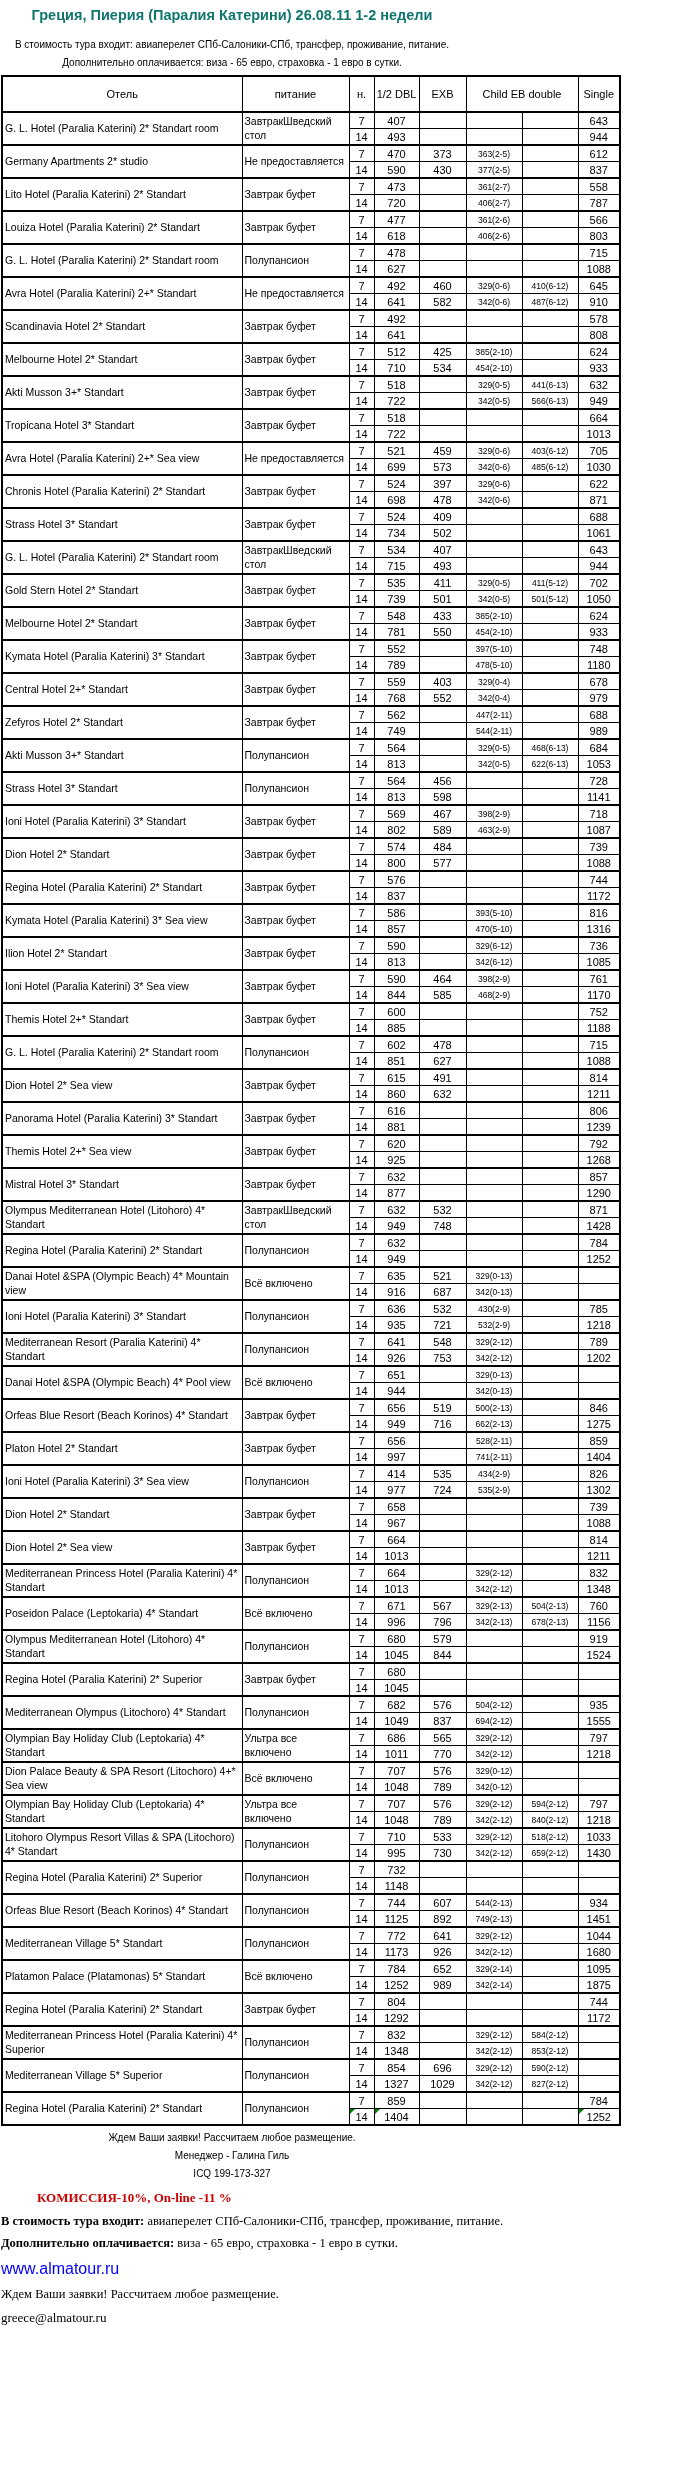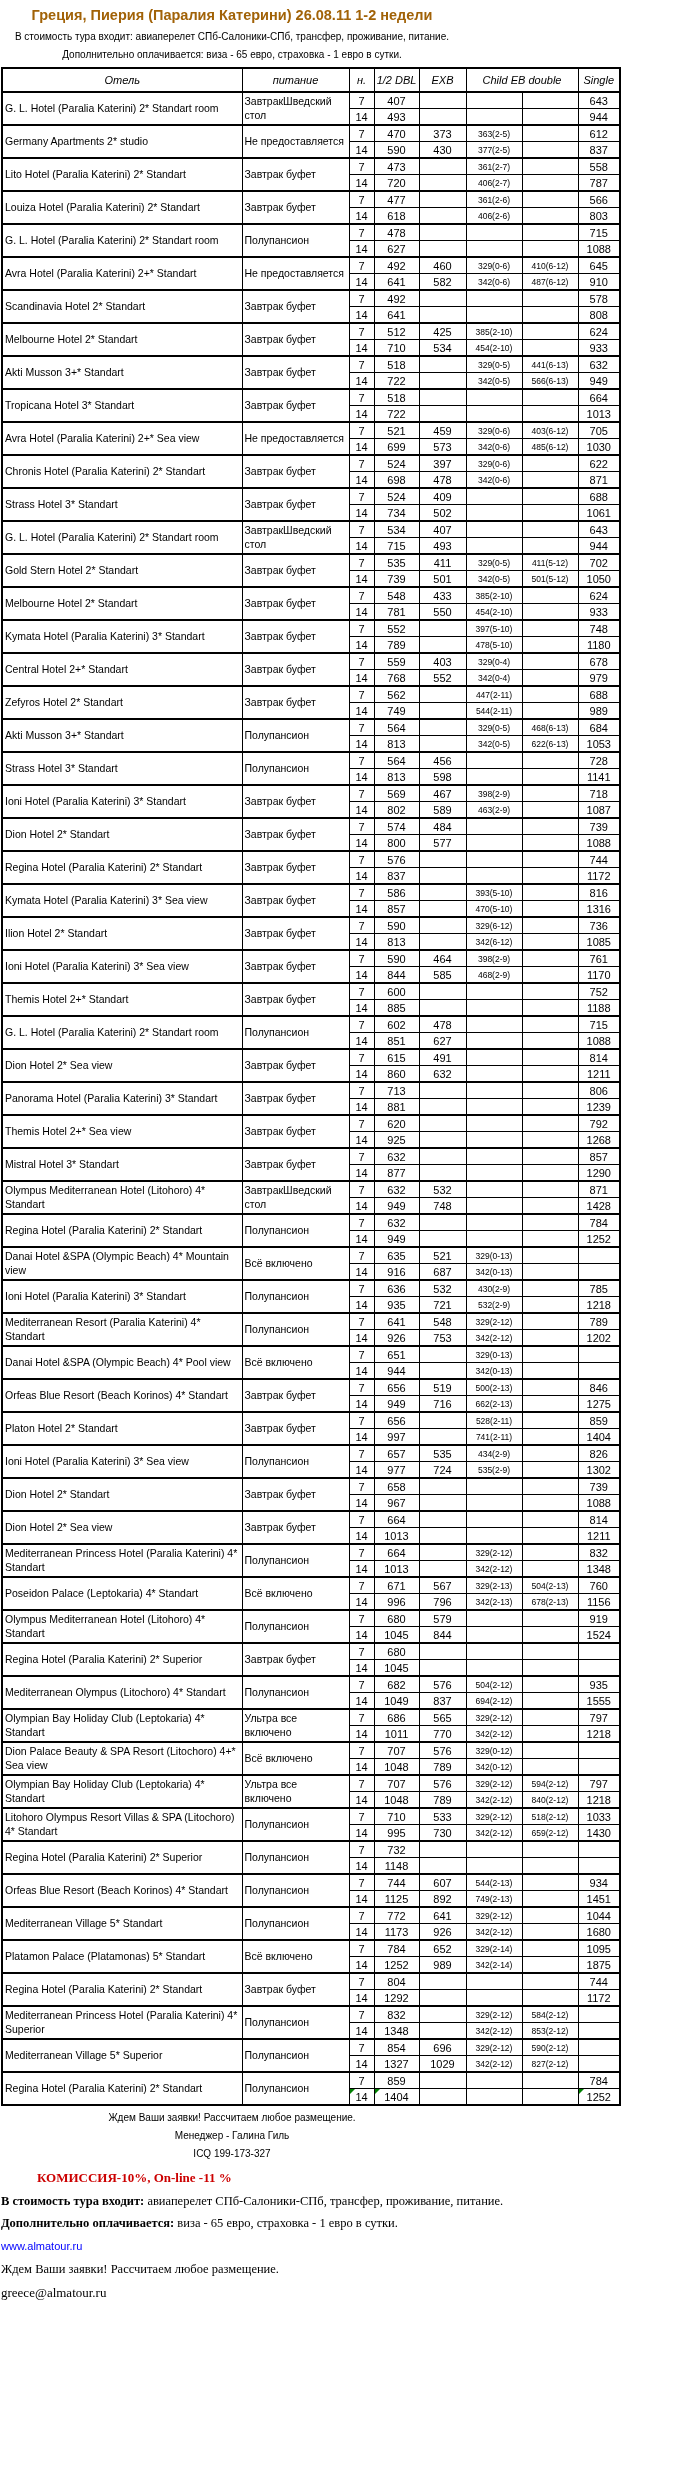--- a/index.html
+++ b/index.html
@@ -1,46 +1,46 @@
 <!DOCTYPE html>
 <html><head>
 <meta charset="utf-8">
 <style>
   * { box-sizing: border-box; }
   body { margin:0; background:#ffffff; color:#000; width:700px;
          font-family:"Liberation Sans", sans-serif; }
   .page { width:700px; min-height:2468px; padding:5px 0 0 1px; }
 
   .head { width:462px; text-align:center; }
-  .title { color:#a16207; font-weight:bold; font-size:14.5px; margin:2px 0 8px; }
+  .title { color:#0f766e; font-weight:bold; font-size:14.5px; margin:2px 0 16px; }
   .sub { font-size:10px; margin:0 0 7px; }
 
   table.price { border-collapse:collapse; table-layout:fixed; width:618px;
                 border:2px solid #000; }
   table.price th, table.price td { border:1px solid #000; padding:0 2px;
                 overflow:hidden; }
-  thead th { font-weight:normal; font-size:11px; height:24px; text-align:center;font-style:italic; }
+  thead th { font-weight:normal; font-size:11px; height:36px; text-align:center; }
   td { height:16.5px; font-size:10.5px; vertical-align:middle; }
   td.hotel, td.meal { text-align:left; padding-left:3px; line-height:1.25; }
   td.num { text-align:center; font-size:11px; }
   td.child { font-size:8.5px; }
   tr.r1 td { border-top:2px solid #000; }
 
   .mark { position:relative; }
   .mark::before { content:""; position:absolute; left:0; top:0; width:0; height:0;
                   border-top:5px solid #008000; border-right:5px solid transparent; }
 
   .footC { width:462px; text-align:center; font-size:10px; margin-top:6px; }
   .footC div { margin-bottom:7px; }
 
   .footS { font-family:"Liberation Serif", serif; font-size:12.5px; margin-top:10px; }
   .footS > div { margin-bottom:6px; line-height:1.35; }
   .comm { color:#cc0000; font-weight:bold; font-size:13px;padding-left:36px; }
   .b { font-weight:bold; }
-  .link { color:#0000ff; font-family:"Liberation Sans", sans-serif; font-size:11px;
+  .link { color:#0000ff; font-family:"Liberation Sans", sans-serif; font-size:16px;
           text-decoration:none; cursor:pointer; }
   .email { font-size:13px; }
 </style>
 </head>
 <body>
 
 <div class="page">
 
   <div class="head">
     <div class="title">Греция, Пиерия (Паралия Катерини) 26.08.11 1-2 недели</div>
@@ -639,21 +639,21 @@
           <td class="num">632</td>
           <td class="num child"></td>
           <td class="num child"></td>
           <td class="num">1211</td>
         </tr>
 
         <tr class="r1">
           <td class="hotel" rowspan="2">Panorama Hotel (Paralia Katerini) 3* Standart</td>
           <td class="meal" rowspan="2">Завтрак буфет</td>
           <td class="num">7</td>
-          <td class="num">713</td>
+          <td class="num">616</td>
           <td class="num"></td>
           <td class="num child"></td>
           <td class="num child"></td>
           <td class="num">806</td>
         </tr>
         <tr class="r2">
           <td class="num">14</td>
           <td class="num">881</td>
           <td class="num"></td>
           <td class="num child"></td>
@@ -848,21 +848,21 @@
           <td class="num"></td>
           <td class="num child">741(2-11)</td>
           <td class="num child"></td>
           <td class="num">1404</td>
         </tr>
 
         <tr class="r1">
           <td class="hotel" rowspan="2">Ioni Hotel (Paralia Katerini) 3* Sea view</td>
           <td class="meal" rowspan="2">Полупансион</td>
           <td class="num">7</td>
-          <td class="num">657</td>
+          <td class="num">414</td>
           <td class="num">535</td>
           <td class="num child">434(2-9)</td>
           <td class="num child"></td>
           <td class="num">826</td>
         </tr>
         <tr class="r2">
           <td class="num">14</td>
           <td class="num">977</td>
           <td class="num">724</td>
           <td class="num child">535(2-9)</td>

